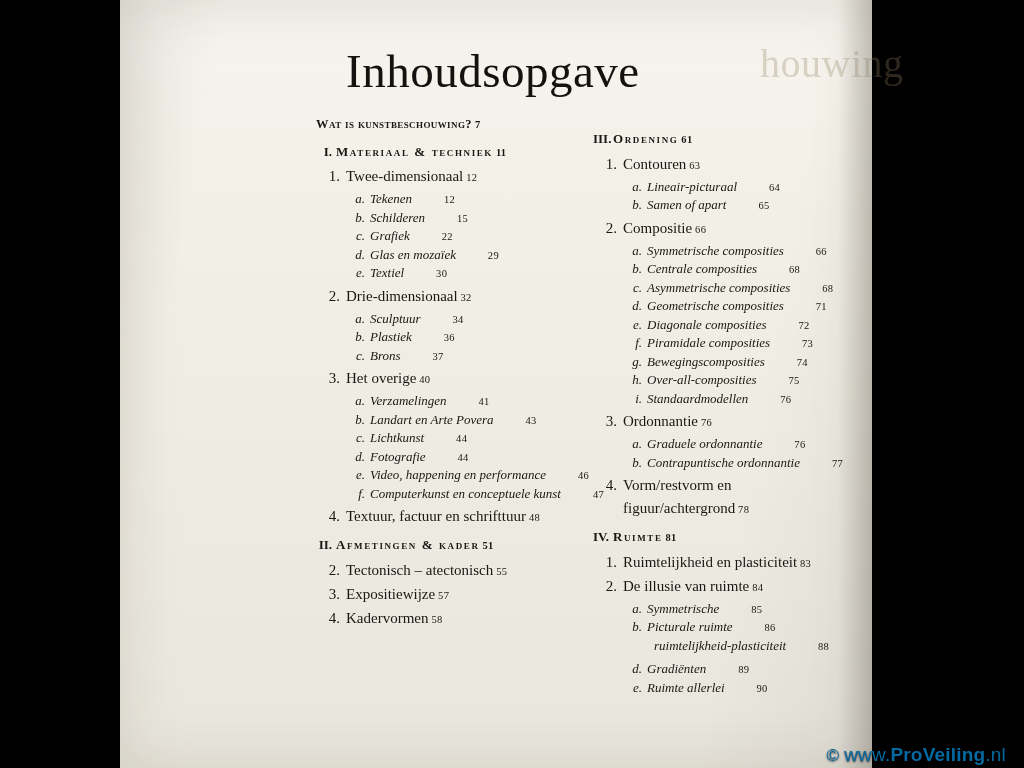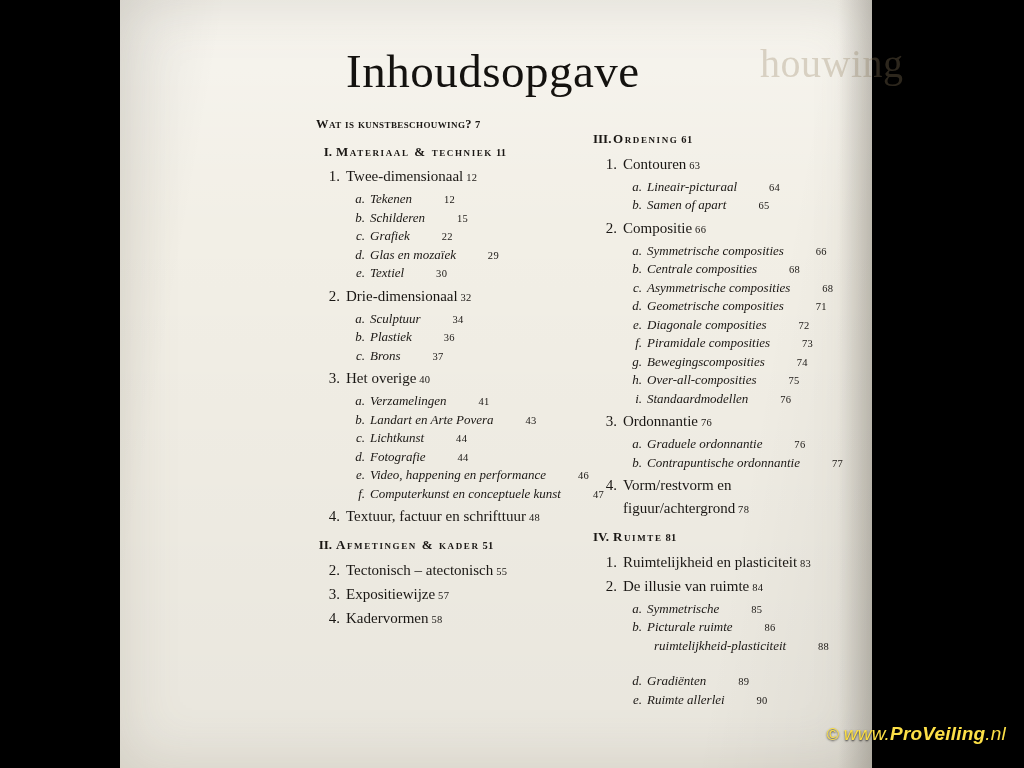--- a/index.html
+++ b/index.html
@@ -121,43 +121,42 @@
     font-size: 13px;
     margin-bottom: 5px;
     padding-left: 38px;
   }
   .lvl-sub .num { width: 11px; margin-right: 5px; font-style: italic; }
   .lvl-sub .pg { font-style: normal; padding-left: 29px; }
   .cont {
     padding-left: 61px;
     font-size: 13px;
     font-style: italic;
-    margin-bottom: 22px;
+    margin-bottom: 10px;
   }
   .cont-chap {
     padding-left: 30px;
     font-size: 15px;
     font-style: normal;
     margin-bottom: 8px;
   }
   .gap-s { margin-top: 9px; }
   .gap-m { margin-top: 14px; }
 
   
   #watermark {
     position: absolute;
     right: 18px;
-    bottom: 23px;
+    bottom: 2px;
     font-family: "Liberation Sans", sans-serif;
     font-size: 19px;
-    color: #fde047;
+    color: #0369a1;
     letter-spacing: 0.2px;
     text-shadow: 0 1px 2px rgba(0,0,0,0.8);
     white-space: nowrap;
-    font-style: italic;
   }
   #watermark .c { font-size: 17px; margin-right: 5px; }
   #watermark .brand { font-weight: bold; }
   #watermark .tld { font-weight: normal; }
 </style>
 </head>
 <body>
 
 <div id="page">
 

